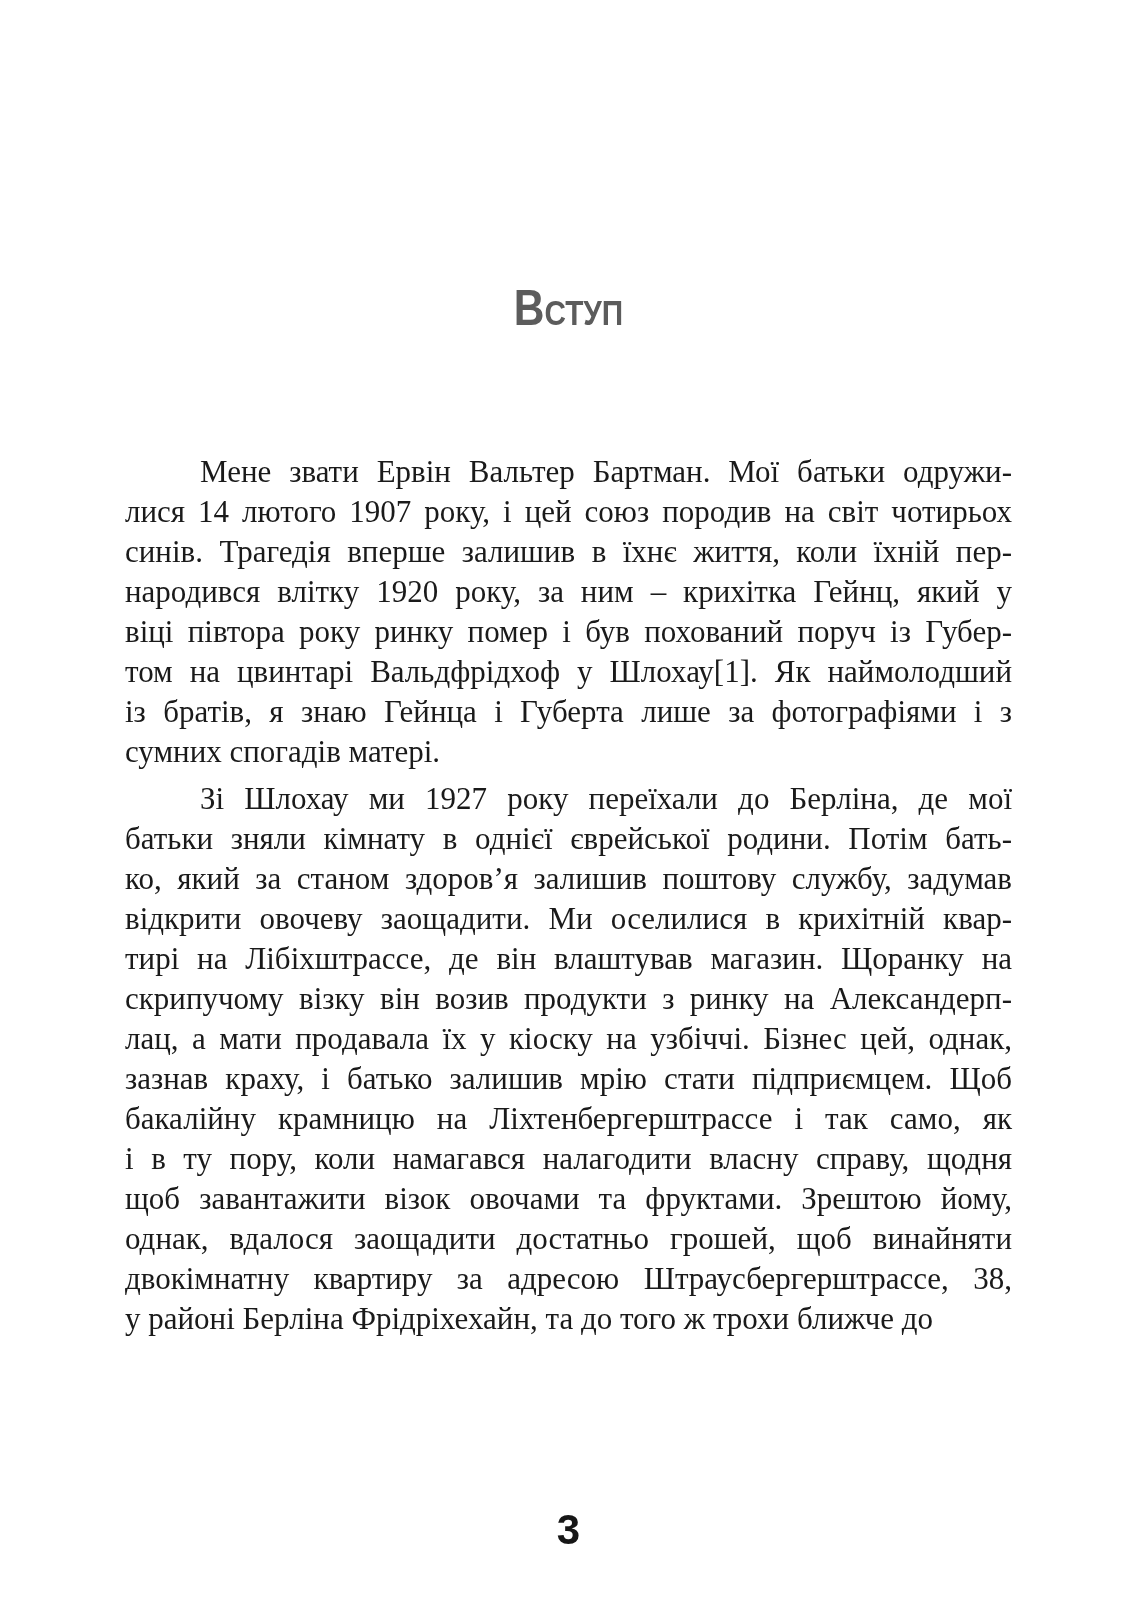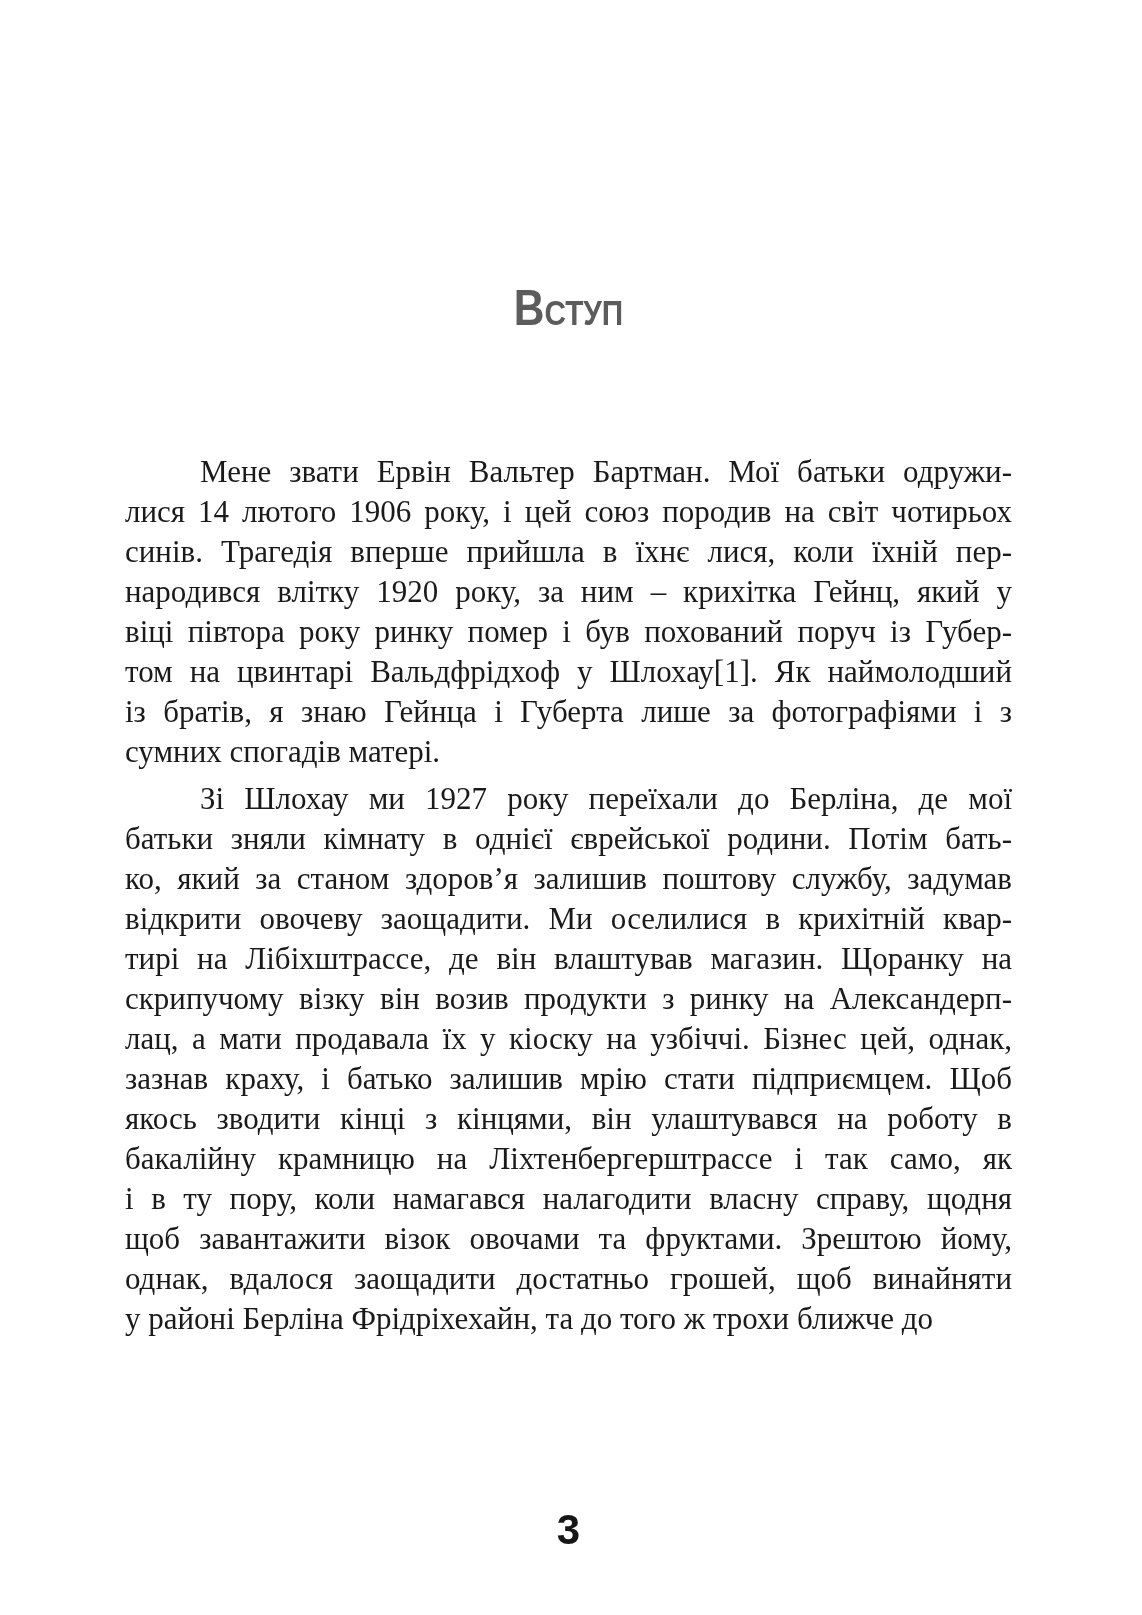--- a/index.html
+++ b/index.html
@@ -62,40 +62,40 @@
 </style>
 </head>
 <body>
 
 <div class="page">
   <div class="chapter-title">Вступ</div>
 
   <div class="text-block">
       <div class="paragraph">
         <div class="text-line first">Мене звати Ервін Вальтер Бартман. Мої батьки одружи-</div>
-        <div class="text-line">лися 14 лютого 1906 року, і цей союз породив на світ чотирьох</div>
-        <div class="text-line">синів. Трагедія вперше прийшла в їхнє лися, коли їхній пер-</div>
+        <div class="text-line">лися 14 лютого 1907 року, і цей союз породив на світ чотирьох</div>
+        <div class="text-line">синів. Трагедія вперше залишив в їхнє життя, коли їхній пер-</div>
         <div class="text-line">народився влітку 1920 року, за ним – крихітка Гейнц, який у</div>
         <div class="text-line">віці півтора року ринку помер і був похований поруч із Губер-</div>
         <div class="text-line">том на цвинтарі Вальдфрідхоф у Шлохау[1]. Як наймолодший</div>
         <div class="text-line">із братів, я знаю Гейнца і Губерта лише за фотографіями і з</div>
         <div class="text-line last">сумних спогадів матері.</div>
       </div>
       <div class="paragraph">
         <div class="text-line first">Зі Шлохау ми 1927 року переїхали до Берліна, де мої</div>
         <div class="text-line">батьки зняли кімнату в однієї єврейської родини. Потім бать-</div>
         <div class="text-line">ко, який за станом здоров’я залишив поштову службу, задумав</div>
         <div class="text-line">відкрити овочеву заощадити. Ми оселилися в крихітній квар-</div>
         <div class="text-line">тирі на Лібіхштрассе, де він влаштував магазин. Щоранку на</div>
         <div class="text-line">скрипучому візку він возив продукти з ринку на Александерп-</div>
         <div class="text-line">лац, а мати продавала їх у кіоску на узбіччі. Бізнес цей, однак,</div>
         <div class="text-line">зазнав краху, і батько залишив мрію стати підприємцем. Щоб</div>
-        <div class="text-line">якось зводити кінці з кінцями, він улаштувався на роботу в</div>
         <div class="text-line">бакалійну крамницю на Ліхтенбергерштрассе і так само, як</div>
         <div class="text-line">і в ту пору, коли намагався налагодити власну справу, щодня</div>
         <div class="text-line">щоб завантажити візок овочами та фруктами. Зрештою йому,</div>
         <div class="text-line">однак, вдалося заощадити достатньо грошей, щоб винайняти</div>
+        <div class="text-line">двокімнатну квартиру за адресою Штраусбергерштрассе, 38,</div>
         <div class="text-line last">у районі Берліна Фрідріхехайн, та до того ж трохи ближче до</div>
       </div>
     </div>
 
   <div class="page-number">3</div>
 </div>
 
 </body></html>

